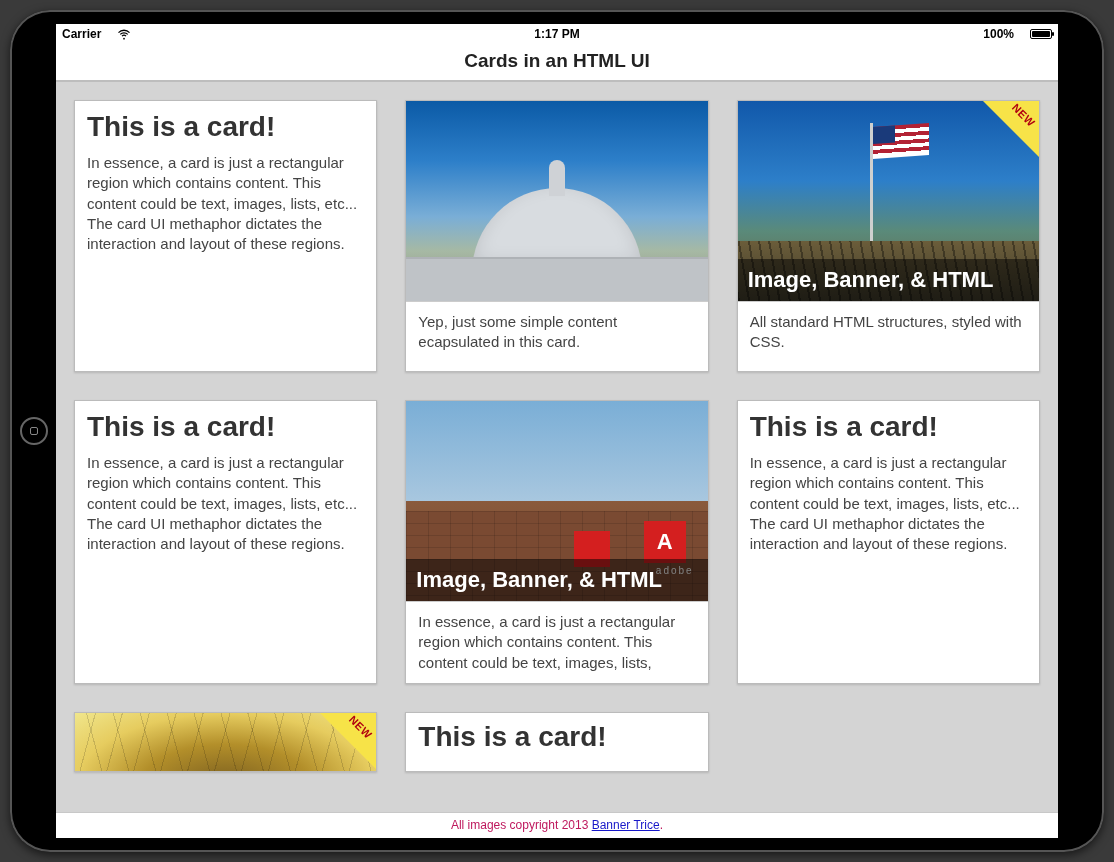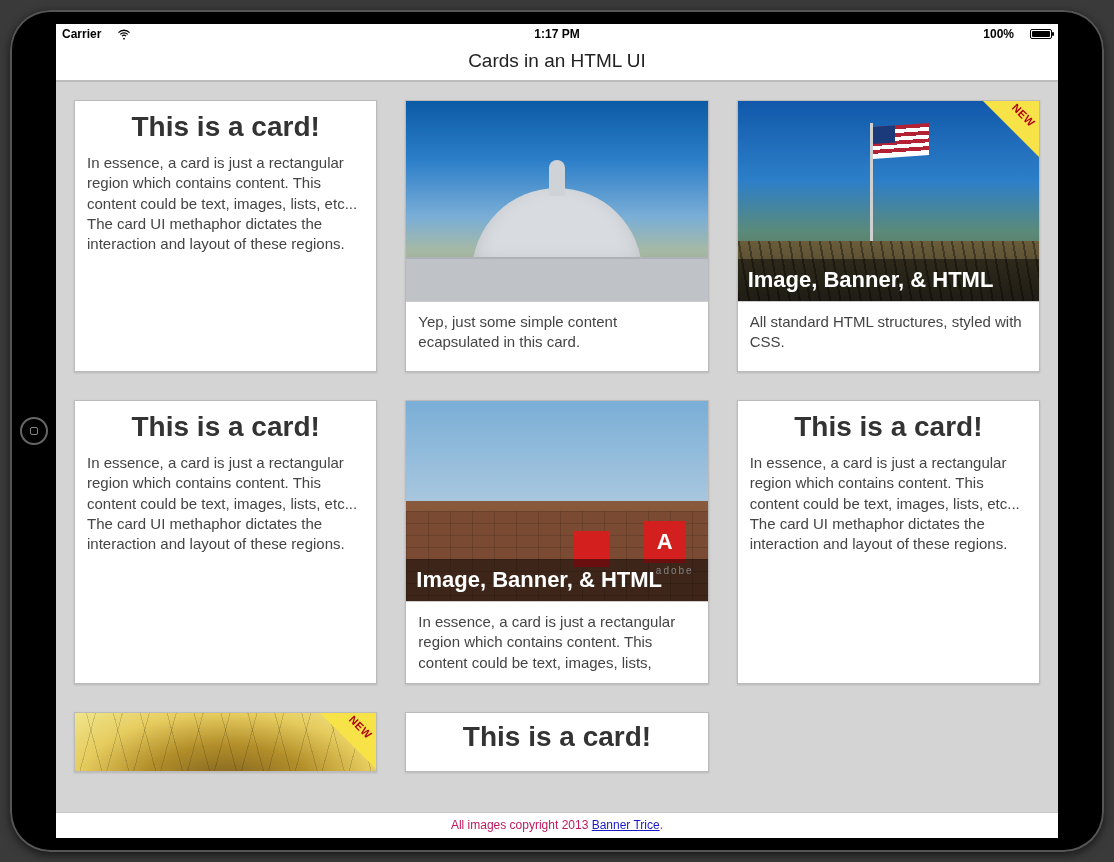--- a/index.html
+++ b/index.html
@@ -60,21 +60,21 @@
     width: 22px; height: 10px; border:1px solid #000; border-radius:2px; position:relative;
   }
   .battery::after{content:"";position:absolute;right:-3px;top:2px;width:2px;height:4px;background:#000;border-radius:1px;}
   .battery .fill{position:absolute;left:1px;top:1px;bottom:1px;right:1px;background:#000;border-radius:1px;}
   
   .app-header {
     background:#fff;
     text-align:center;
     padding: 6px 0 8px;
     border-bottom: 2px solid #bdbdbd;
-    font-weight:400;
+    font-weight:700;
     font-size:19px;
     color:#222;
   }
   
   .content-area {
     flex:1;
     background:#d4d4d4;
     overflow:hidden;
     position:relative;
   }
@@ -93,21 +93,20 @@
     position:relative;
     display:flex;
     flex-direction:column;
   }
   .card .card-pad { padding: 10px 12px; }
   .card h1 {
     font-size: 28px;
     font-weight: 700;
     color:#333;
     margin-bottom: 10px;
-    text-align: center;
   }
   .card p {
     font-size: 15px;
     color:#444;
     line-height:1.35;
   }
   
   .card-image {
     height: 200px;
     position:relative;

